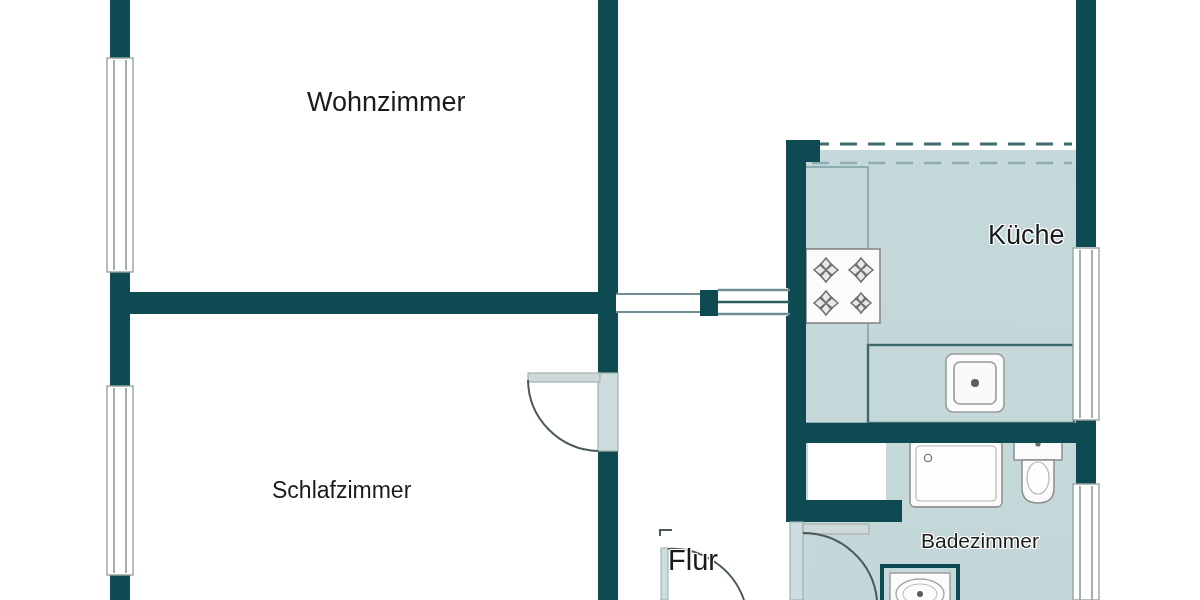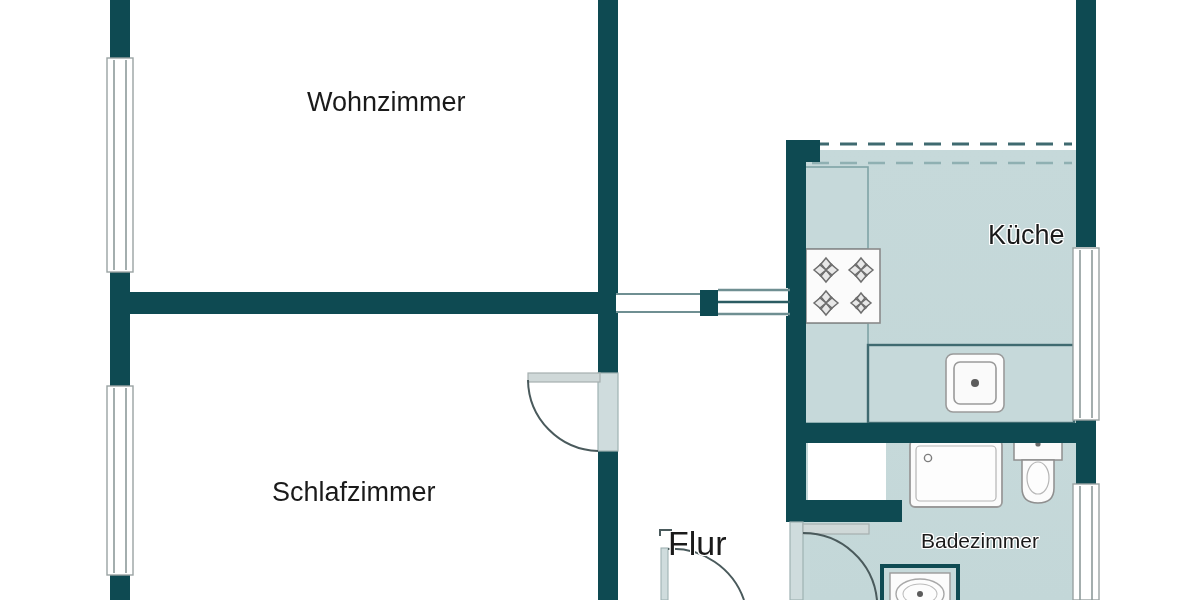--- a/index.html
+++ b/index.html
@@ -16,24 +16,24 @@
     color:#1a1a1a;
     white-space:nowrap;
     -webkit-font-smoothing:antialiased;
     text-shadow:
        1px 0 0 #ffffff, -1px 0 0 #ffffff,
        0 1px 0 #ffffff, 0 -1px 0 #ffffff,
        1px 1px 0 #ffffff, -1px -1px 0 #ffffff,
        1px -1px 0 #ffffff, -1px 1px 0 #ffffff;
   }
   #lbl-wohnzimmer{left:262px;top:87px;font-size:27px;margin-left:45px;}
-  #lbl-schlafzimmer{left:272px;top:477px;font-size:27px;}
+  #lbl-schlafzimmer{left:272px;top:477px;font-size:23px;}
   #lbl-kueche{left:988px;top:220px;font-size:27px;}
   #lbl-badezimmer{left:921px;top:529px;font-size:21px;}
-  #lbl-flur{left:668px;top:524px;font-size:34px;}
+  #lbl-flur{left:668px;top:544px;font-size:29px;}
 </style>
 </head>
 <body>
 
 <svg id="plan" viewBox="0 0 1200 600" xmlns="http://www.w3.org/2000/svg">
 
   <rect x="0" y="0" width="1200" height="600" fill="#ffffff"></rect>
 
   <defs>
 

